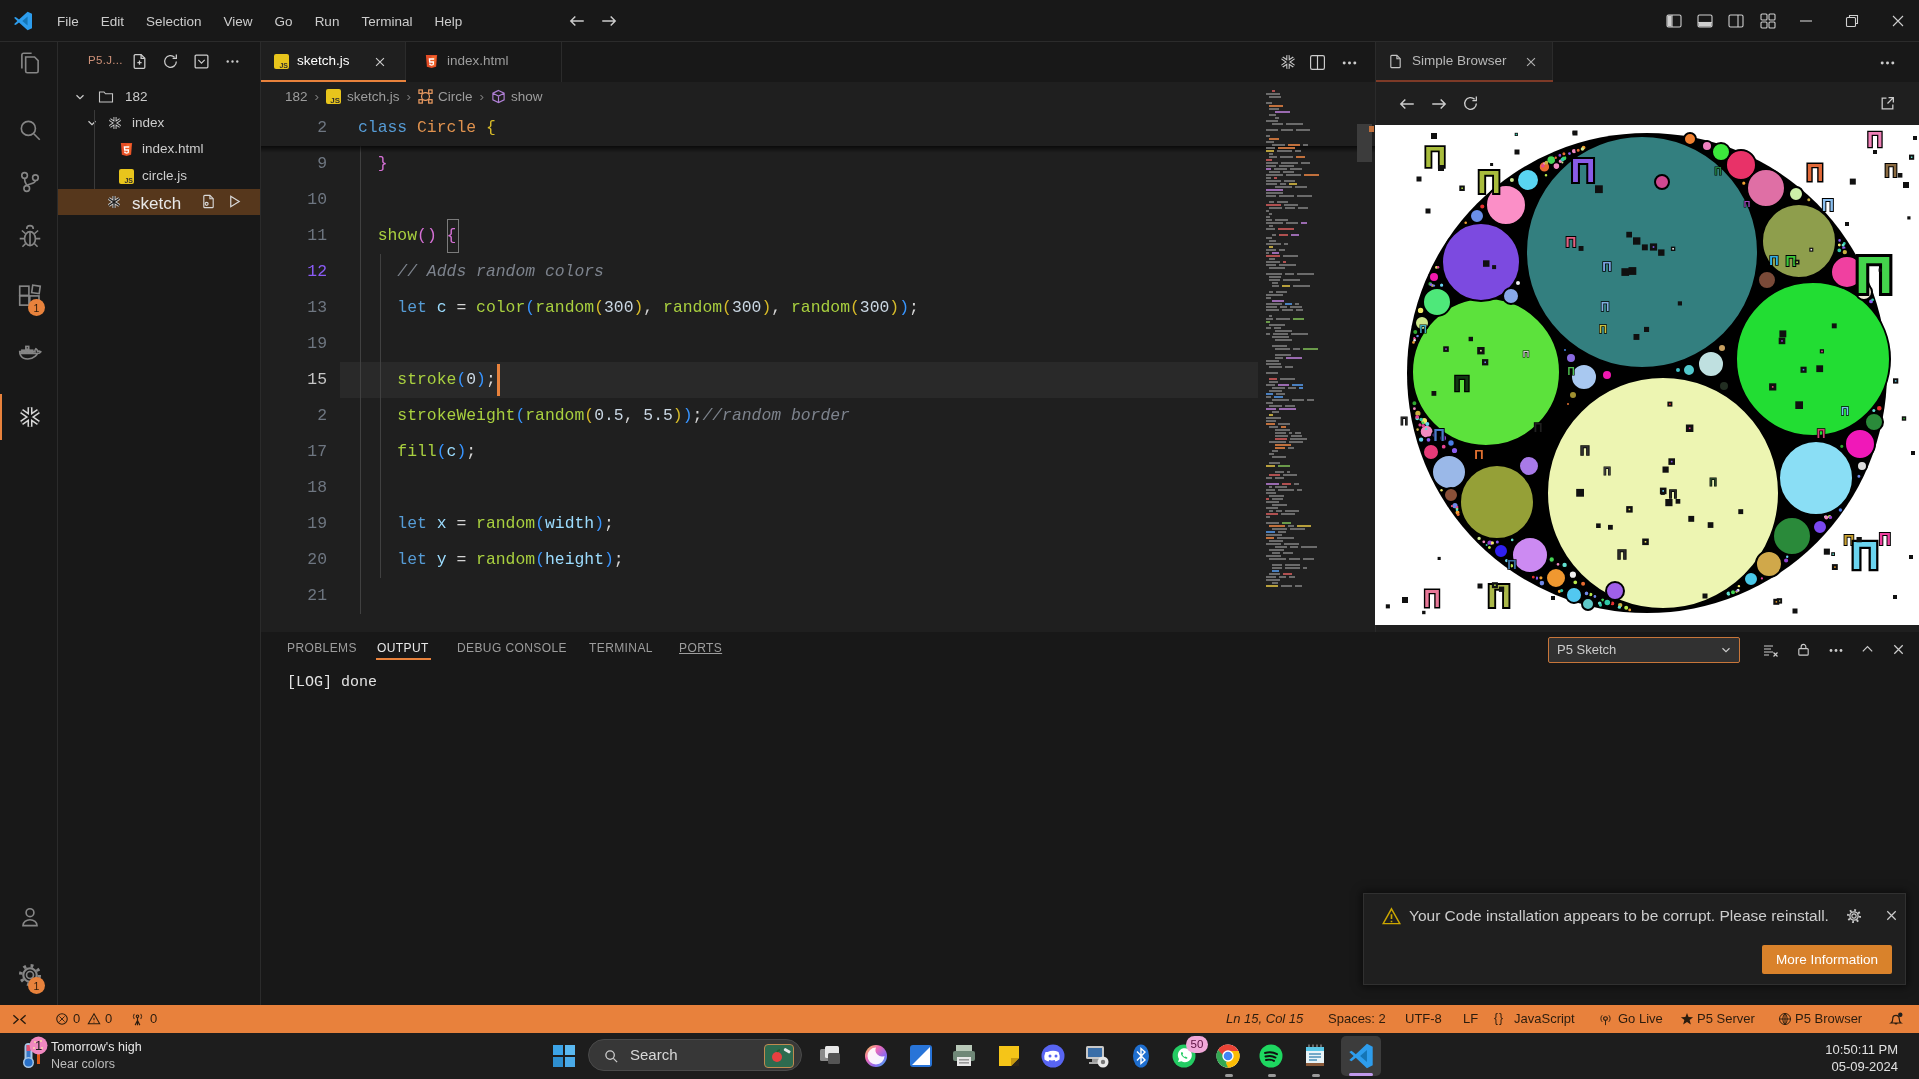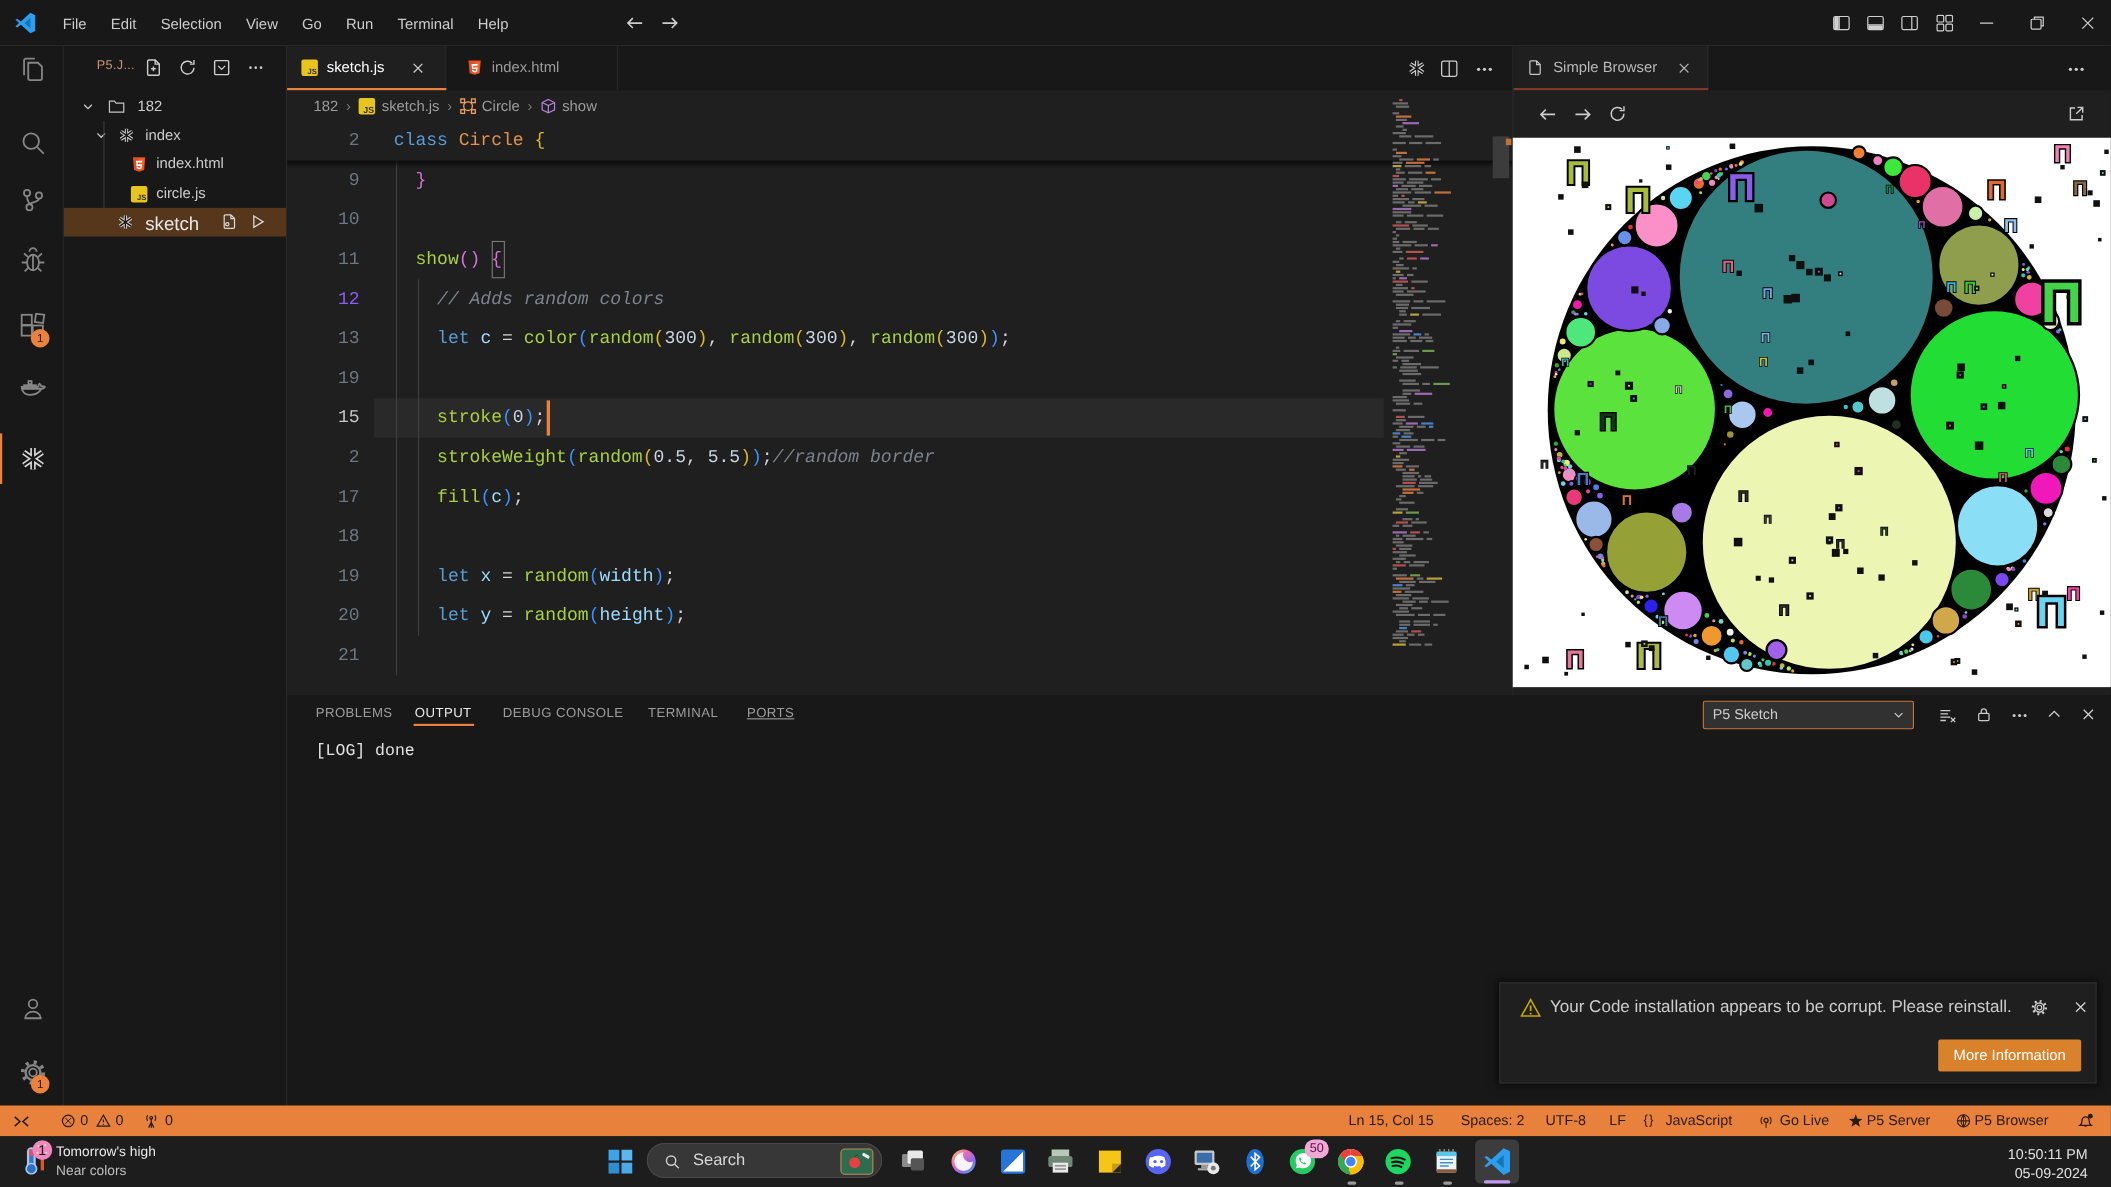--- a/index.html
+++ b/index.html
@@ -968,21 +968,21 @@
       <path d="M8 2 L14.5 13.5 H1.5 Z"></path>
       <path d="M8 6.5 V9.5 M8 11 V12"></path>
     </svg>
     <div class="abs" style="left:105px;top:6px;">0</div>
     <svg class="abs" style="left:130px;top:7px" width="15" height="15" viewBox="0 0 16 16" fill="none" stroke="#2b1c0e" stroke-width="1.2">
       <path d="M8 5.5 V14 M5.5 14 L8 9 L10.5 14"></path>
       <circle cx="8" cy="4.5" r="1.3"></circle>
       <path d="M4.5 7.5 a5 5 0 0 1 0 -5.5 M11.5 2 a5 5 0 0 1 0 5.5" stroke-width="1"></path>
     </svg>
     <div class="abs" style="left:150px;top:6px;">0</div>
-    <div class="abs" style="left:1226px;top:6px;">Ln 15, Col 15</div>
+    <div class="abs" style="left:1226px;top:6px;font-style:italic;">Ln 15, Col 15</div>
     <div class="abs" style="left:1328px;top:6px;">Spaces: 2</div>
     <div class="abs" style="left:1405px;top:6px;">UTF-8</div>
     <div class="abs" style="left:1463px;top:6px;">LF</div>
     <div class="abs" style="left:1514px;top:6px;">JavaScript</div>
     <div class="abs" style="left:1618px;top:6px;">Go Live</div>
     <div class="abs" style="left:1697px;top:6px;">P5 Server</div>
     <div class="abs" style="left:1795px;top:6px;">P5 Browser</div>
     <div class="abs" style="left:1494px;top:6px;font-size:12px;">{ }</div>
     <svg class="abs" style="left:1598px;top:7px" width="15" height="15" viewBox="0 0 16 16" fill="none" stroke="#2b1c0e" stroke-width="1.2">
       <circle cx="8" cy="7" r="2"></circle>

